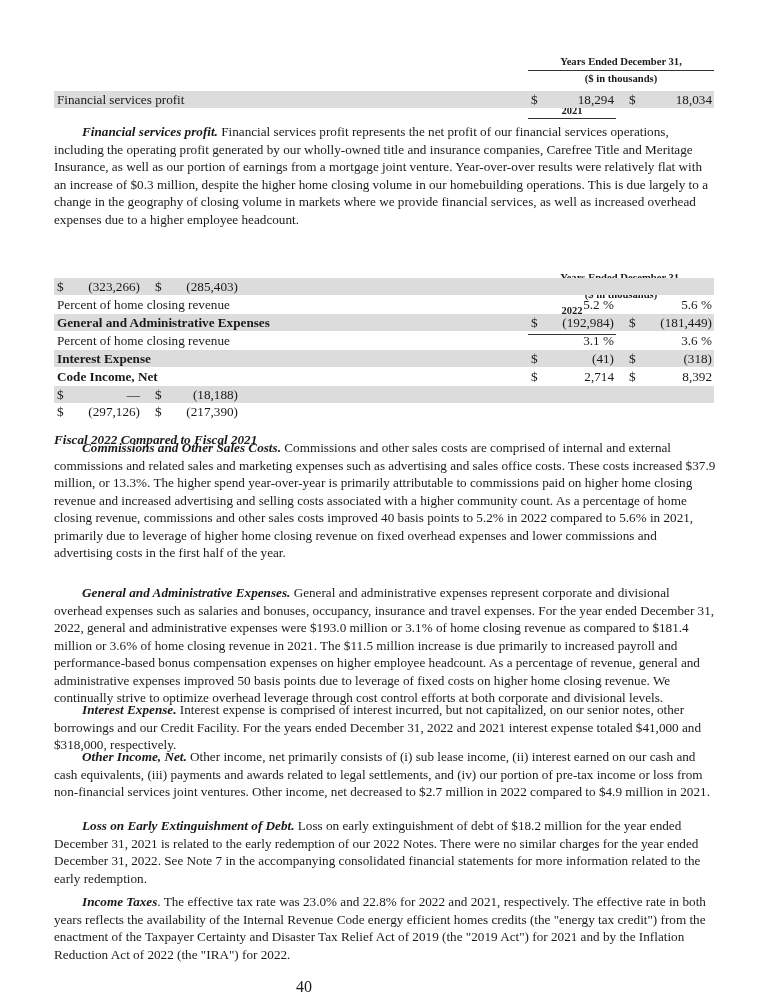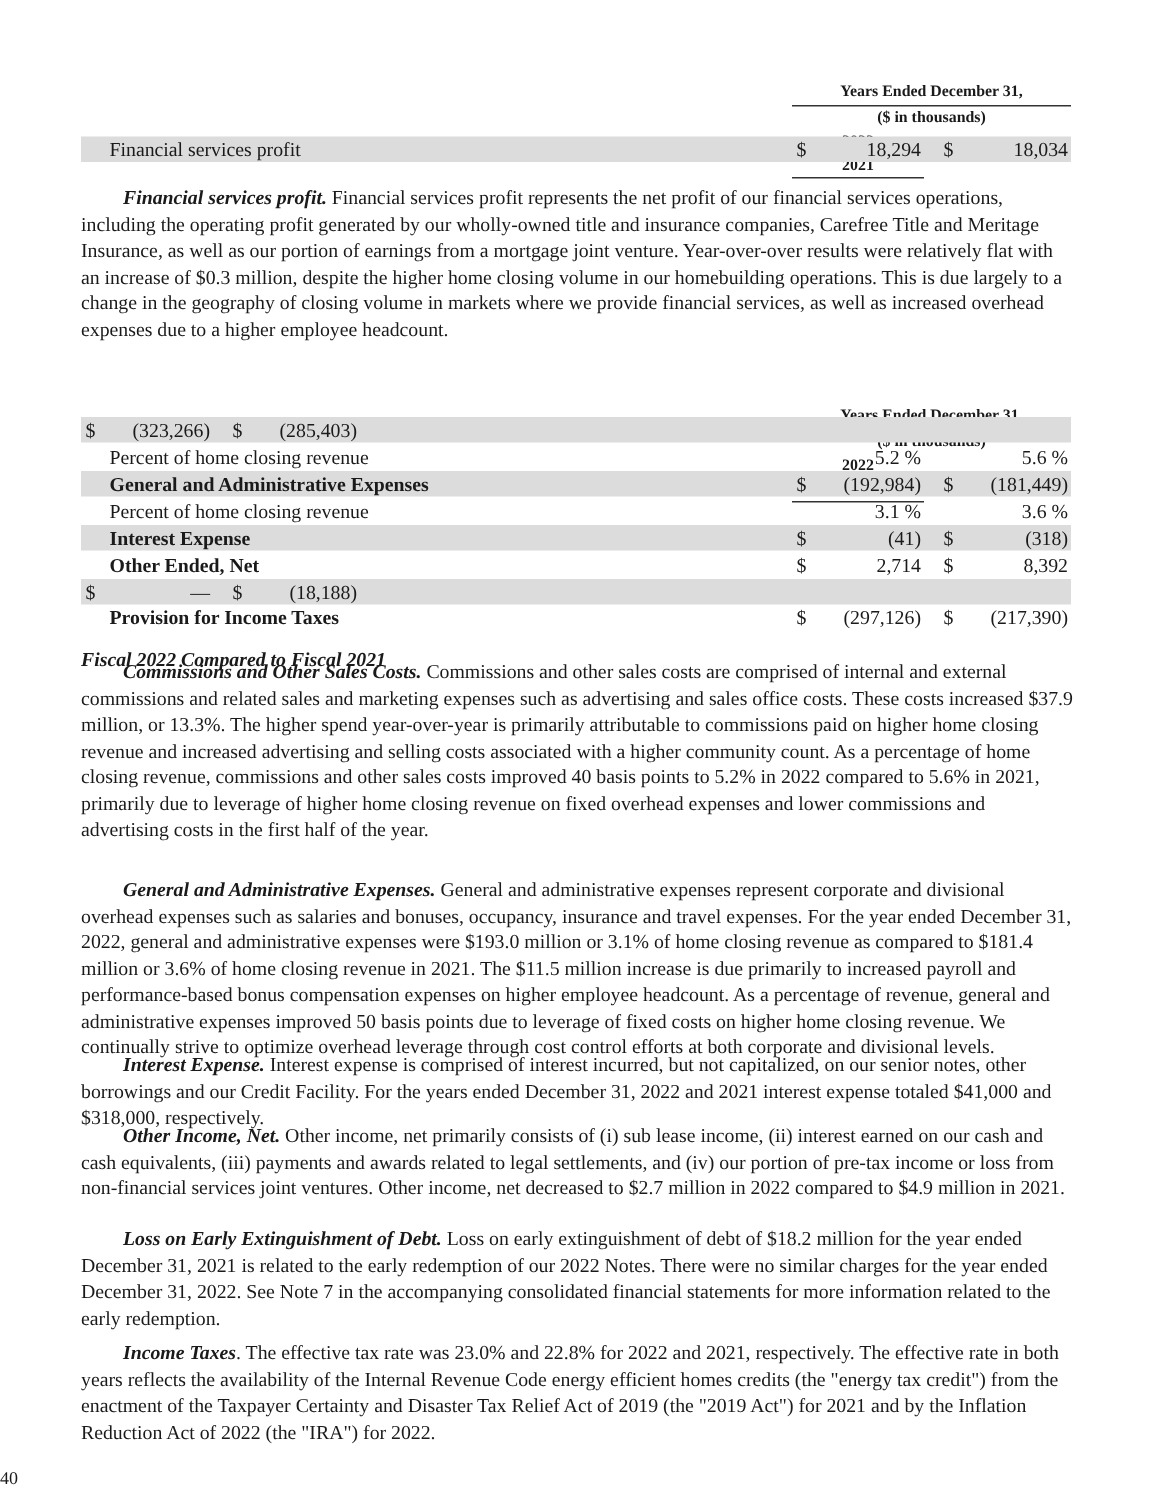--- a/index.html
+++ b/index.html
@@ -11,32 +11,32 @@
 
     
     .thead { position: absolute; left: 528px; width: 186px; font-weight: bold; font-size: 10.6px; text-align: center; }
     .thead .line1 { height: 16px; line-height: 16px; border-bottom: 1px solid #333; margin-top: 12px; }
     .thead .line2 { height: 16px; line-height: 16px; }
     .thead .years { display: flex; justify-content: space-between; height: 15px; line-height: 15px; flex-direction: column; }
     .thead .years span { display: block; width: 88px; border-bottom: 1px solid #333; }
 
     .trow { position: absolute; left: 54px; width: 660px; height: 17px; line-height: 17px; display: flex; }
     .trow.shade { background: #dcdcdc; }
-    .trow .lbl { flex: 1; padding-left: 19px; }
+    .trow .lbl { flex: 1; padding-left: 3px; }
     .trow .lbl.b { font-weight: bold; }
     .trow .c { width: 88px; display: flex; justify-content: space-between; }
     .trow .c.first { margin-right: 10px; }
     .trow .c .d { width: 14px; padding-left: 3px; }
     .trow .c .v { text-align: right; padding-right: 2px; white-space: pre; }
 
     .para { position: absolute; left: 54px; width: 662px; line-height: 17.5px; text-align: left; }
     .para .ind { display: inline-block; width: 28px; }
     .para .hd { font-weight: bold; font-style: italic; }
     .subhead { position: absolute; left: 54px; font-style: italic; font-weight: bold; }
-    .pagenum { position: absolute; left: 0; width: 608px; top: 978px; font-size: 12px; }
+    .pagenum { position: absolute; left: 0; width: 608px; top: 978px; text-align: center; font-size: 16px; }
   </style>
 </head>
 <body>
 
 <div class="thead" style="top:42px;">
   <div class="line1">Years Ended December 31,</div>
   <div class="line2">($ in thousands)</div>
   <div class="years">
     <span>2022</span>
     <span>2021</span>
@@ -117,42 +117,41 @@
       <div class="c first">
         <span class="d">$</span>
         <span class="v">(41)</span>
       </div>
       <div class="c">
         <span class="d">$</span>
         <span class="v">(318)</span>
       </div>
     </div>
     <div class="trow" style="top: 368px;">
-      <div class="lbl b">Other Ended, Net</div>
+      <div class="lbl b">Code Income, Net</div>
       <div class="c first">
         <span class="d">$</span>
         <span class="v">2,714</span>
       </div>
       <div class="c">
         <span class="d">$</span>
         <span class="v">8,392</span>
       </div>
     </div>
     <div class="trow shade" style="top: 386px;">
       <div class="c first">
         <span class="d">$</span>
         <span class="v">—</span>
       </div>
       <div class="c">
         <span class="d">$</span>
         <span class="v">(18,188)</span>
       </div>
     </div>
     <div class="trow" style="top: 403px;">
-      <div class="lbl b">Provision for Income Taxes</div>
       <div class="c first">
         <span class="d">$</span>
         <span class="v">(297,126)</span>
       </div>
       <div class="c">
         <span class="d">$</span>
         <span class="v">(217,390)</span>
       </div>
     </div>
   </div>

